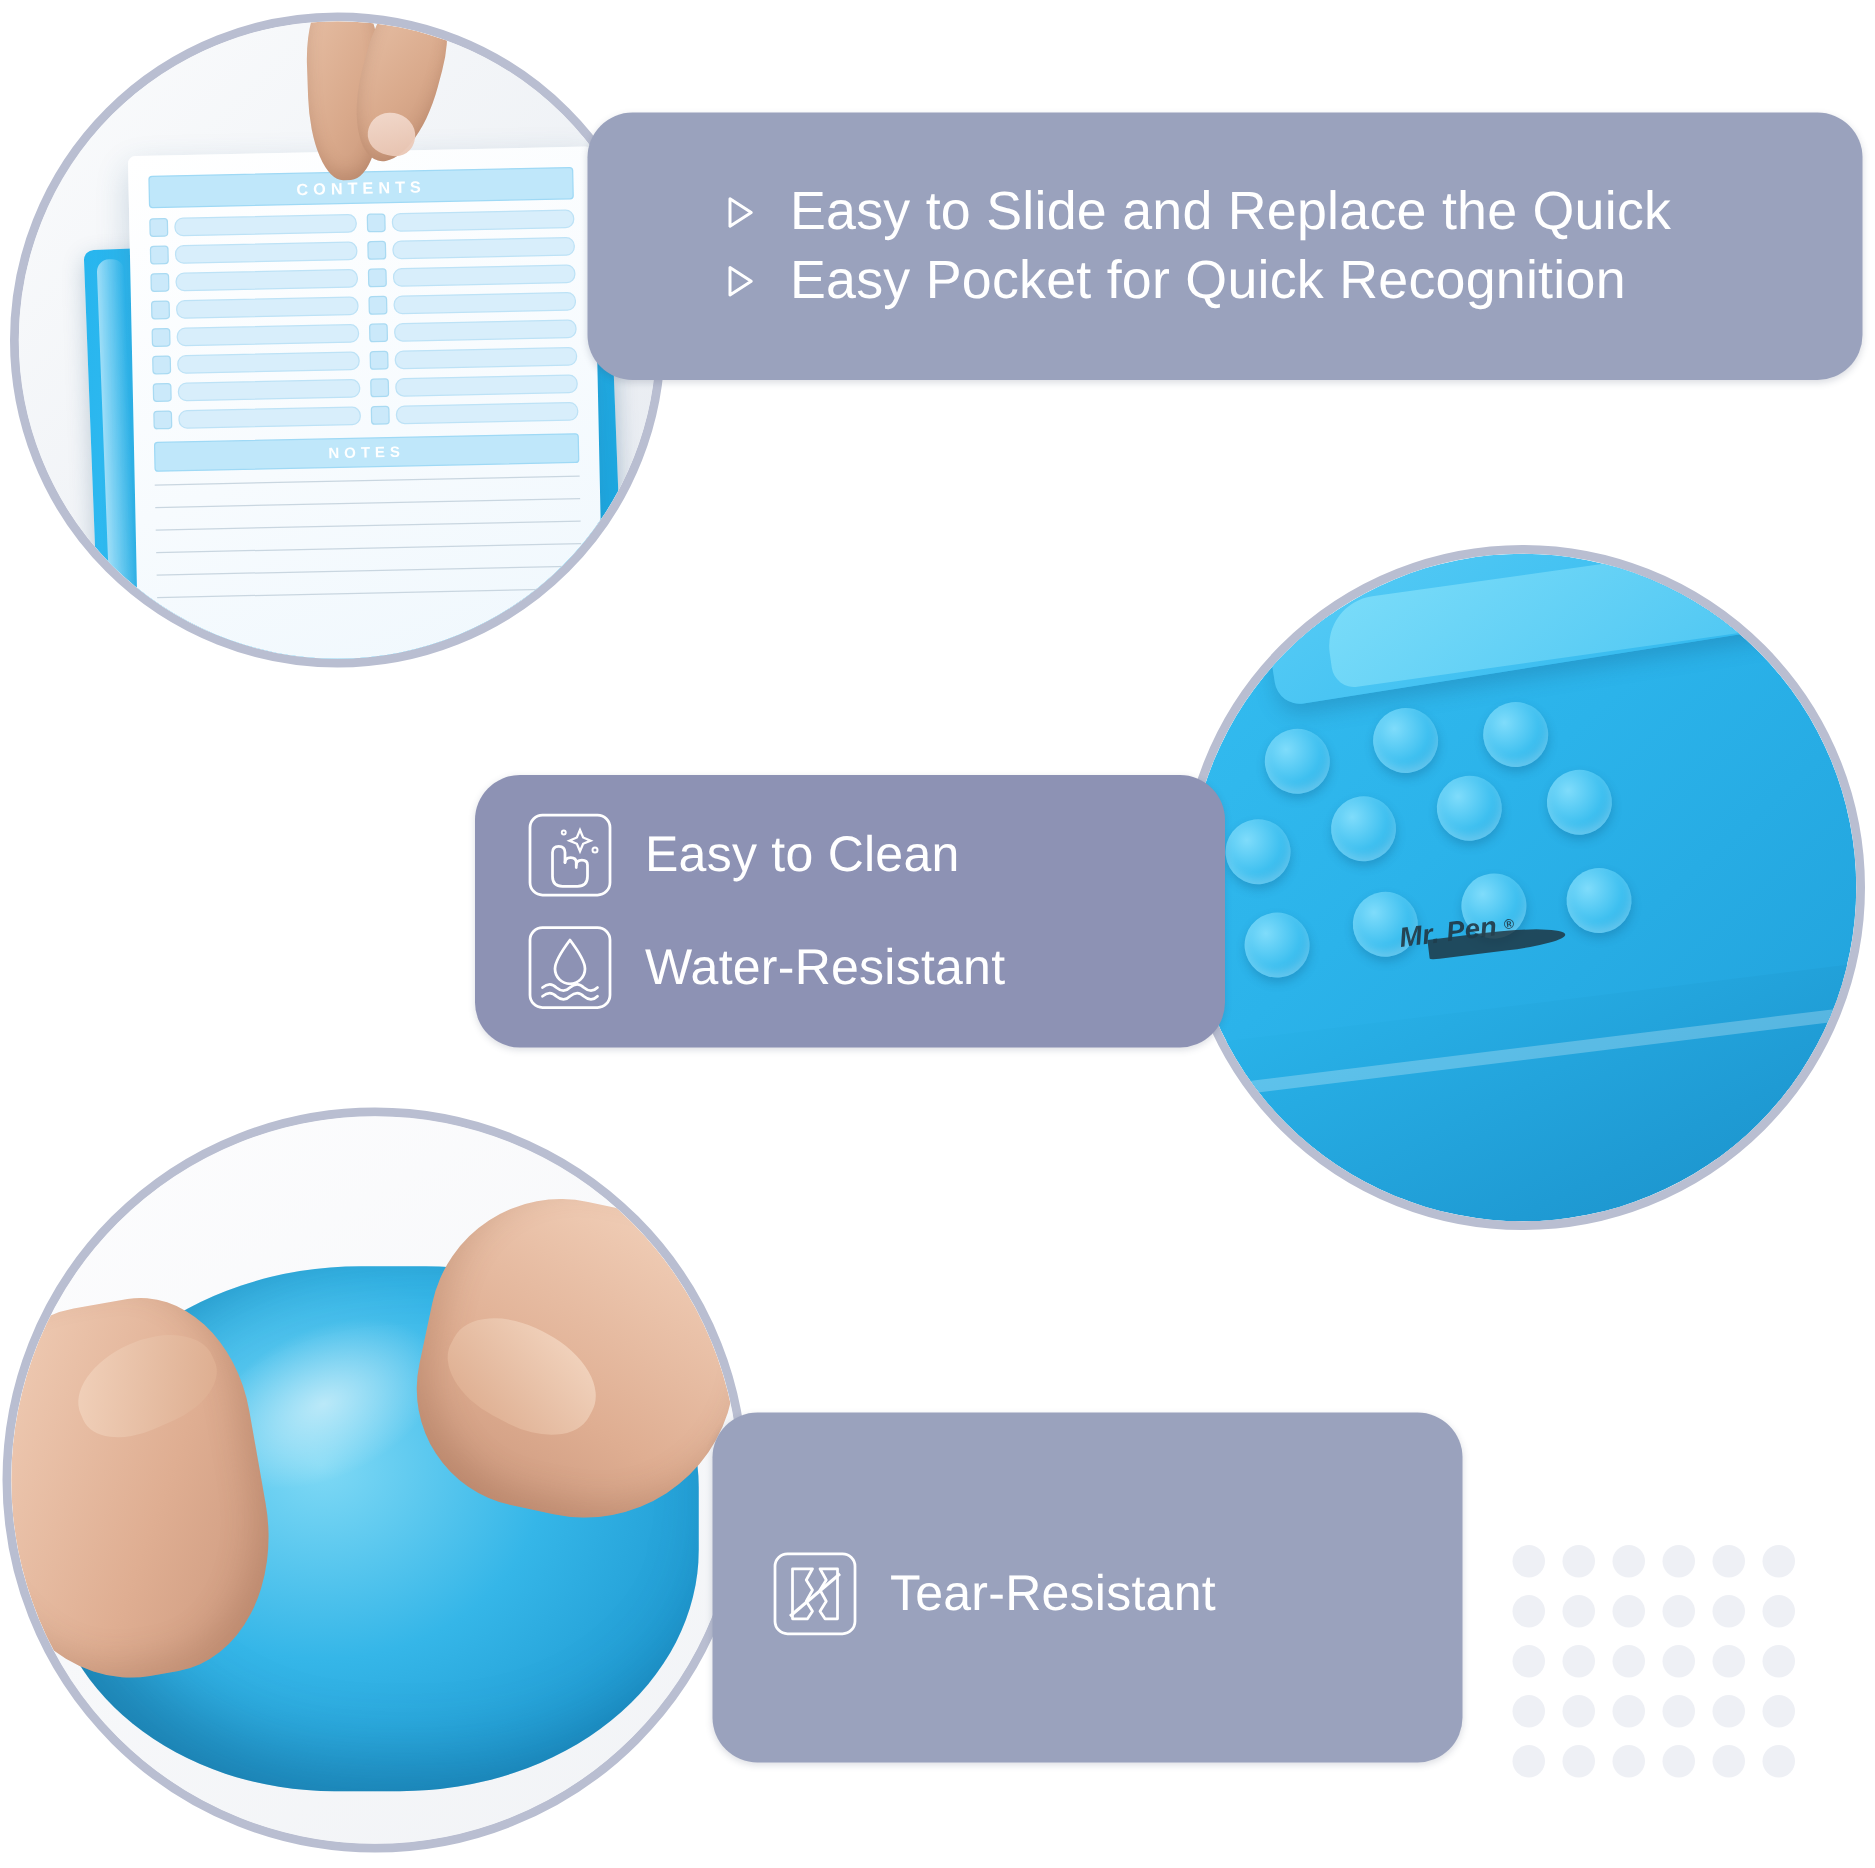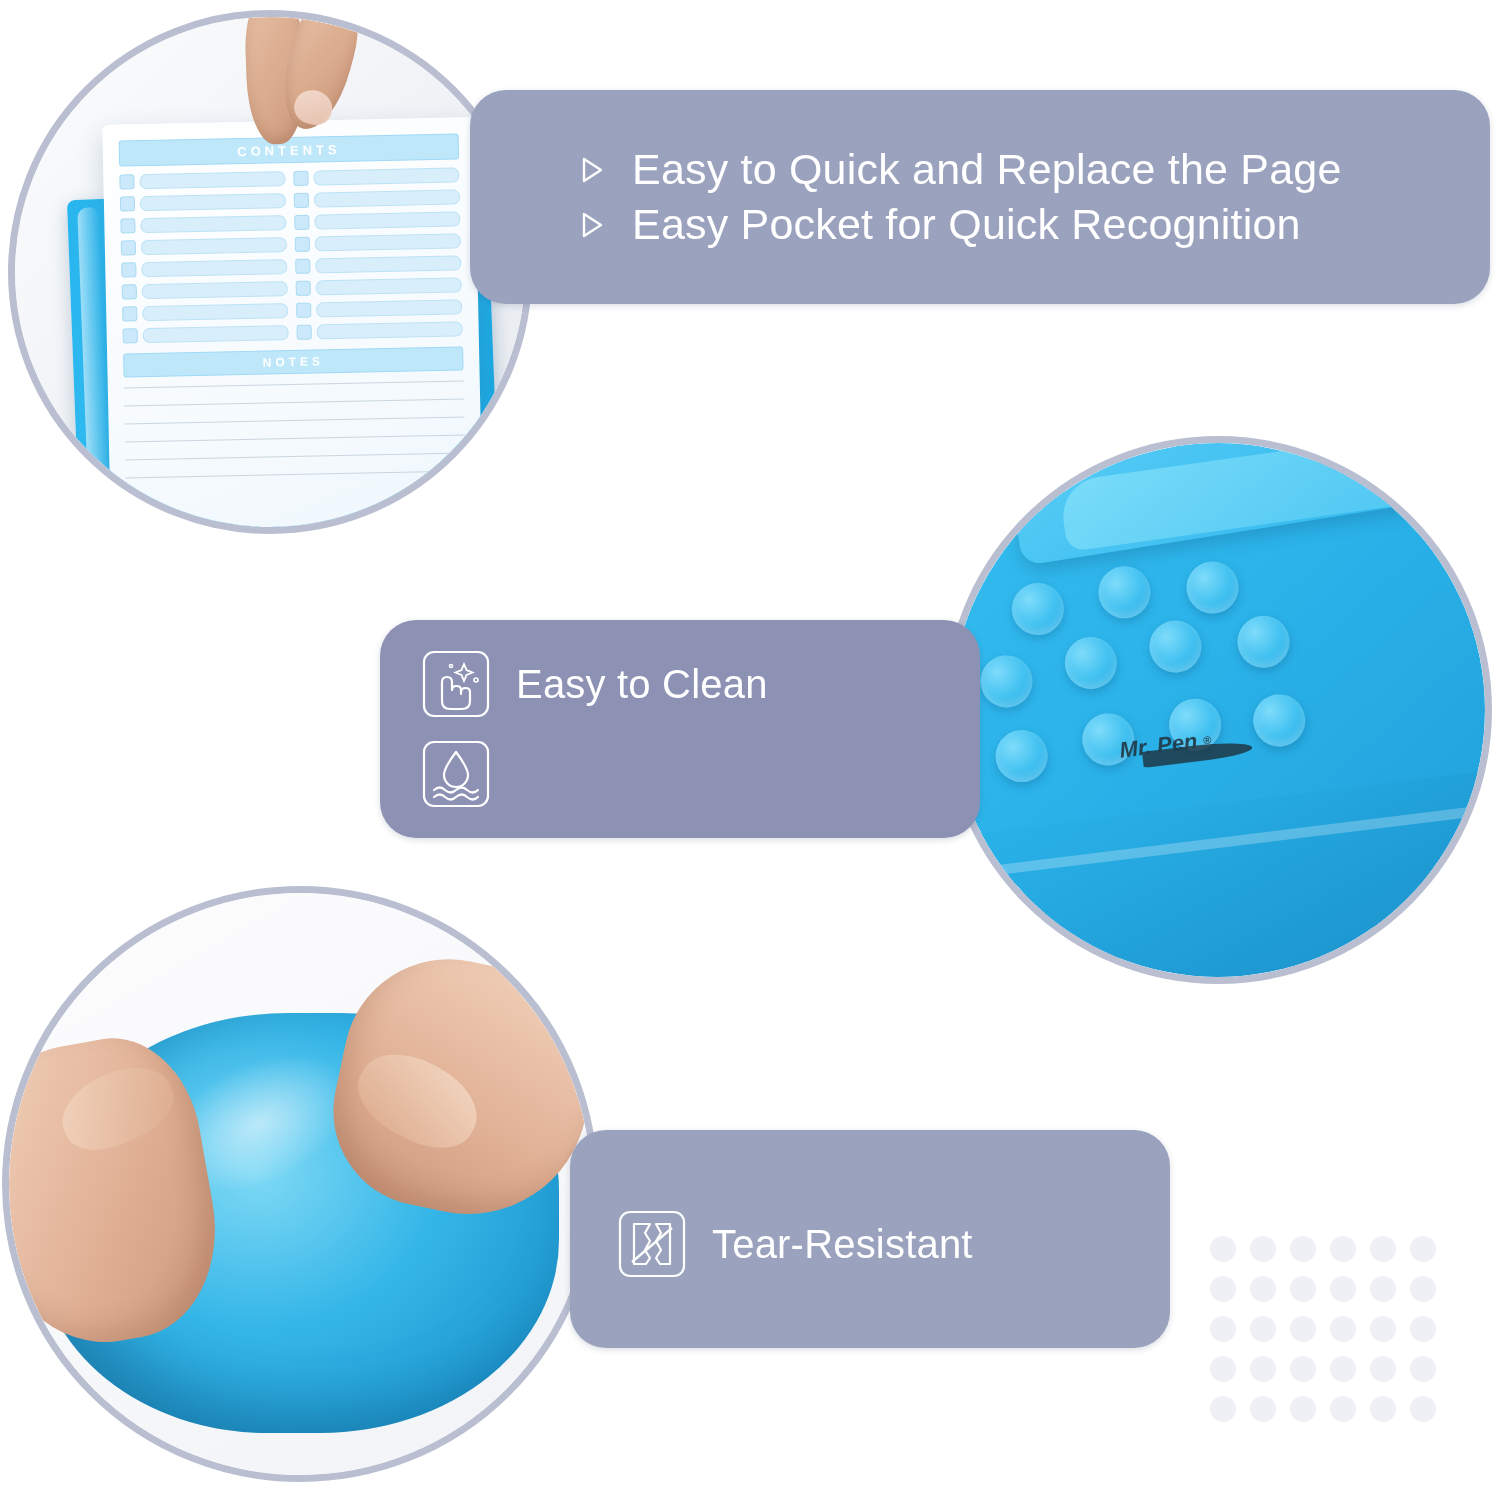--- a/index.html
+++ b/index.html
@@ -306,21 +306,21 @@
     left: 380px; top: 620px;
     width: 600px; height: 218px;
     padding: 10px 0 10px 38px;
     gap: 14px;
   }
   #callout-clean .crow .txt { font-size: 40px; }
 
   
   #callout-tear {
     left: 570px; top: 1130px;
-    width: 600px; height: 218px;
+    width: 600px; height: 280px;
     padding: 20px 0 10px 44px;
     gap: 14px;
   }
   #callout-tear .crow .txt { font-size: 40px; }
 
   
   #dot-matrix {
     position:absolute;
     right: 64px; bottom: 72px;
     display: grid;
@@ -474,21 +474,21 @@
     </div>
   </div>
 
   <div class="callout" id="callout-top">
     <div class="crow">
       <span class="ico">
         <svg width="40" height="40" viewBox="0 0 40 40">
           <polygon points="14,9 31,20 14,31" fill="none" stroke="#ffffff" stroke-width="2.4" stroke-linejoin="round"></polygon>
         </svg>
       </span>
-      <span class="txt">Easy to Quick and Replace the Page</span>
+      <span class="txt">Easy to Slide and Replace the Quick</span>
     </div>
     <div class="crow">
       <span class="ico">
         <svg width="40" height="40" viewBox="0 0 40 40">
           <polygon points="14,9 31,20 14,31" fill="none" stroke="#ffffff" stroke-width="2.4" stroke-linejoin="round"></polygon>
         </svg>
       </span>
       <span class="txt">Easy Pocket for Quick Recognition</span>
     </div>
   </div>
@@ -510,20 +510,21 @@
     </div>
     <div class="crow">
       <span class="ico">
         <svg width="76" height="76" viewBox="0 0 76 76">
           <rect x="6" y="6" width="64" height="64" rx="10" fill="none" stroke="#ffffff" stroke-width="2.2"></rect>
           <path d="M38 16 q12 16 12 23 a12 12 0 0 1 -24 0 q0-7 12-23z" fill="none" stroke="#ffffff" stroke-width="2.2" stroke-linejoin="round"></path>
           <path d="M16 54 q6-5 11 0 q6 5 11 0 q6-5 11 0 q6 5 11 0" fill="none" stroke="#ffffff" stroke-width="2.2" stroke-linecap="round"></path>
           <path d="M16 61 q6-5 11 0 q6 5 11 0 q6-5 11 0 q6 5 11 0" fill="none" stroke="#ffffff" stroke-width="2.2" stroke-linecap="round"></path>
         </svg>
       </span>
+      <span class="txt">Water-Resistant</span>
     </div>
   </div>
 
   <div class="callout" id="callout-tear">
     <div class="crow">
       <span class="ico">
         <svg width="76" height="76" viewBox="0 0 76 76">
           <rect x="6" y="6" width="64" height="64" rx="10" fill="none" stroke="#ffffff" stroke-width="2.2"></rect>
           <path d="M20 18 l16 0 -5 9 5 8 -5 9 5 8 -4 6 -12 0z" fill="none" stroke="#ffffff" stroke-width="2.2" stroke-linejoin="round"></path>
           <path d="M56 18 l-14 0 5 9 -5 8 5 9 -5 8 4 6 10 0z" fill="none" stroke="#ffffff" stroke-width="2.2" stroke-linejoin="round"></path>

